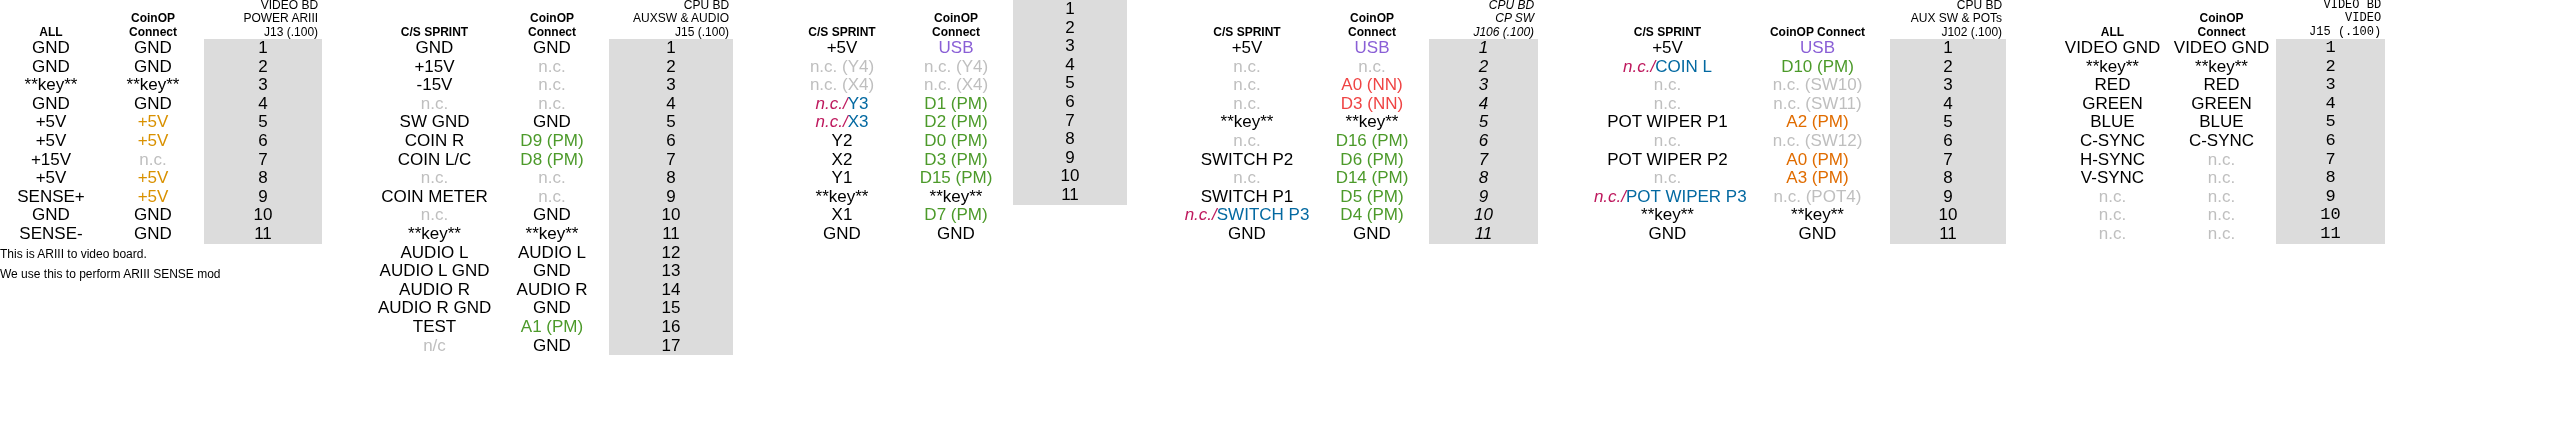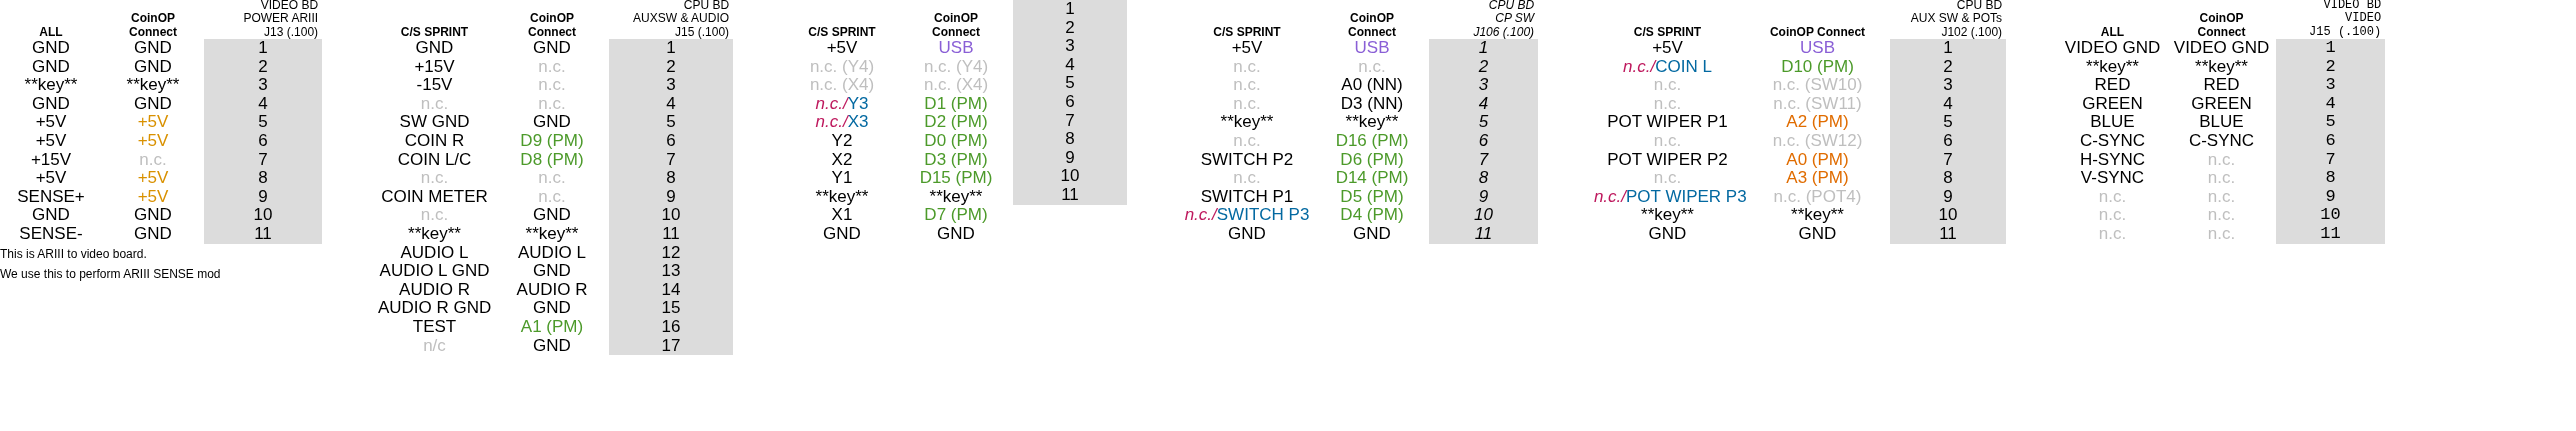--- a/index.html
+++ b/index.html
@@ -23,21 +23,21 @@
     height:18.6px;line-height:18.6px;white-space:nowrap;
     padding:0 3.9px;overflow:visible;
   }
   .pincol .cell{background:#dcdcdc;}
   .pincol .hd{background:transparent;text-align:right;}
   .gap{width:52px;flex:0 0 auto;}
   .nc{color:#bfbfbf;}
   .orange{color:#d99100;}
   .green{color:#4c9a2a;}
   .purple{color:#8a5fd6;}
-  .blue{color:#000000;}
+  .blue{color:#ef4444;}
   .orange2{color:#e06c00;}
   .notes{margin-top:1.9px;}
   .note{font-size:12px;height:19.4px;line-height:19.4px;white-space:nowrap;color:#000;}
   .note.greenNote{color:#000000;}
   .mixed .p1{color:#be185d;font-style:italic;}
   .mixed .p2{color:#0369a1;margin-top:6px;}
 </style>
 </head>
 <body>
 

